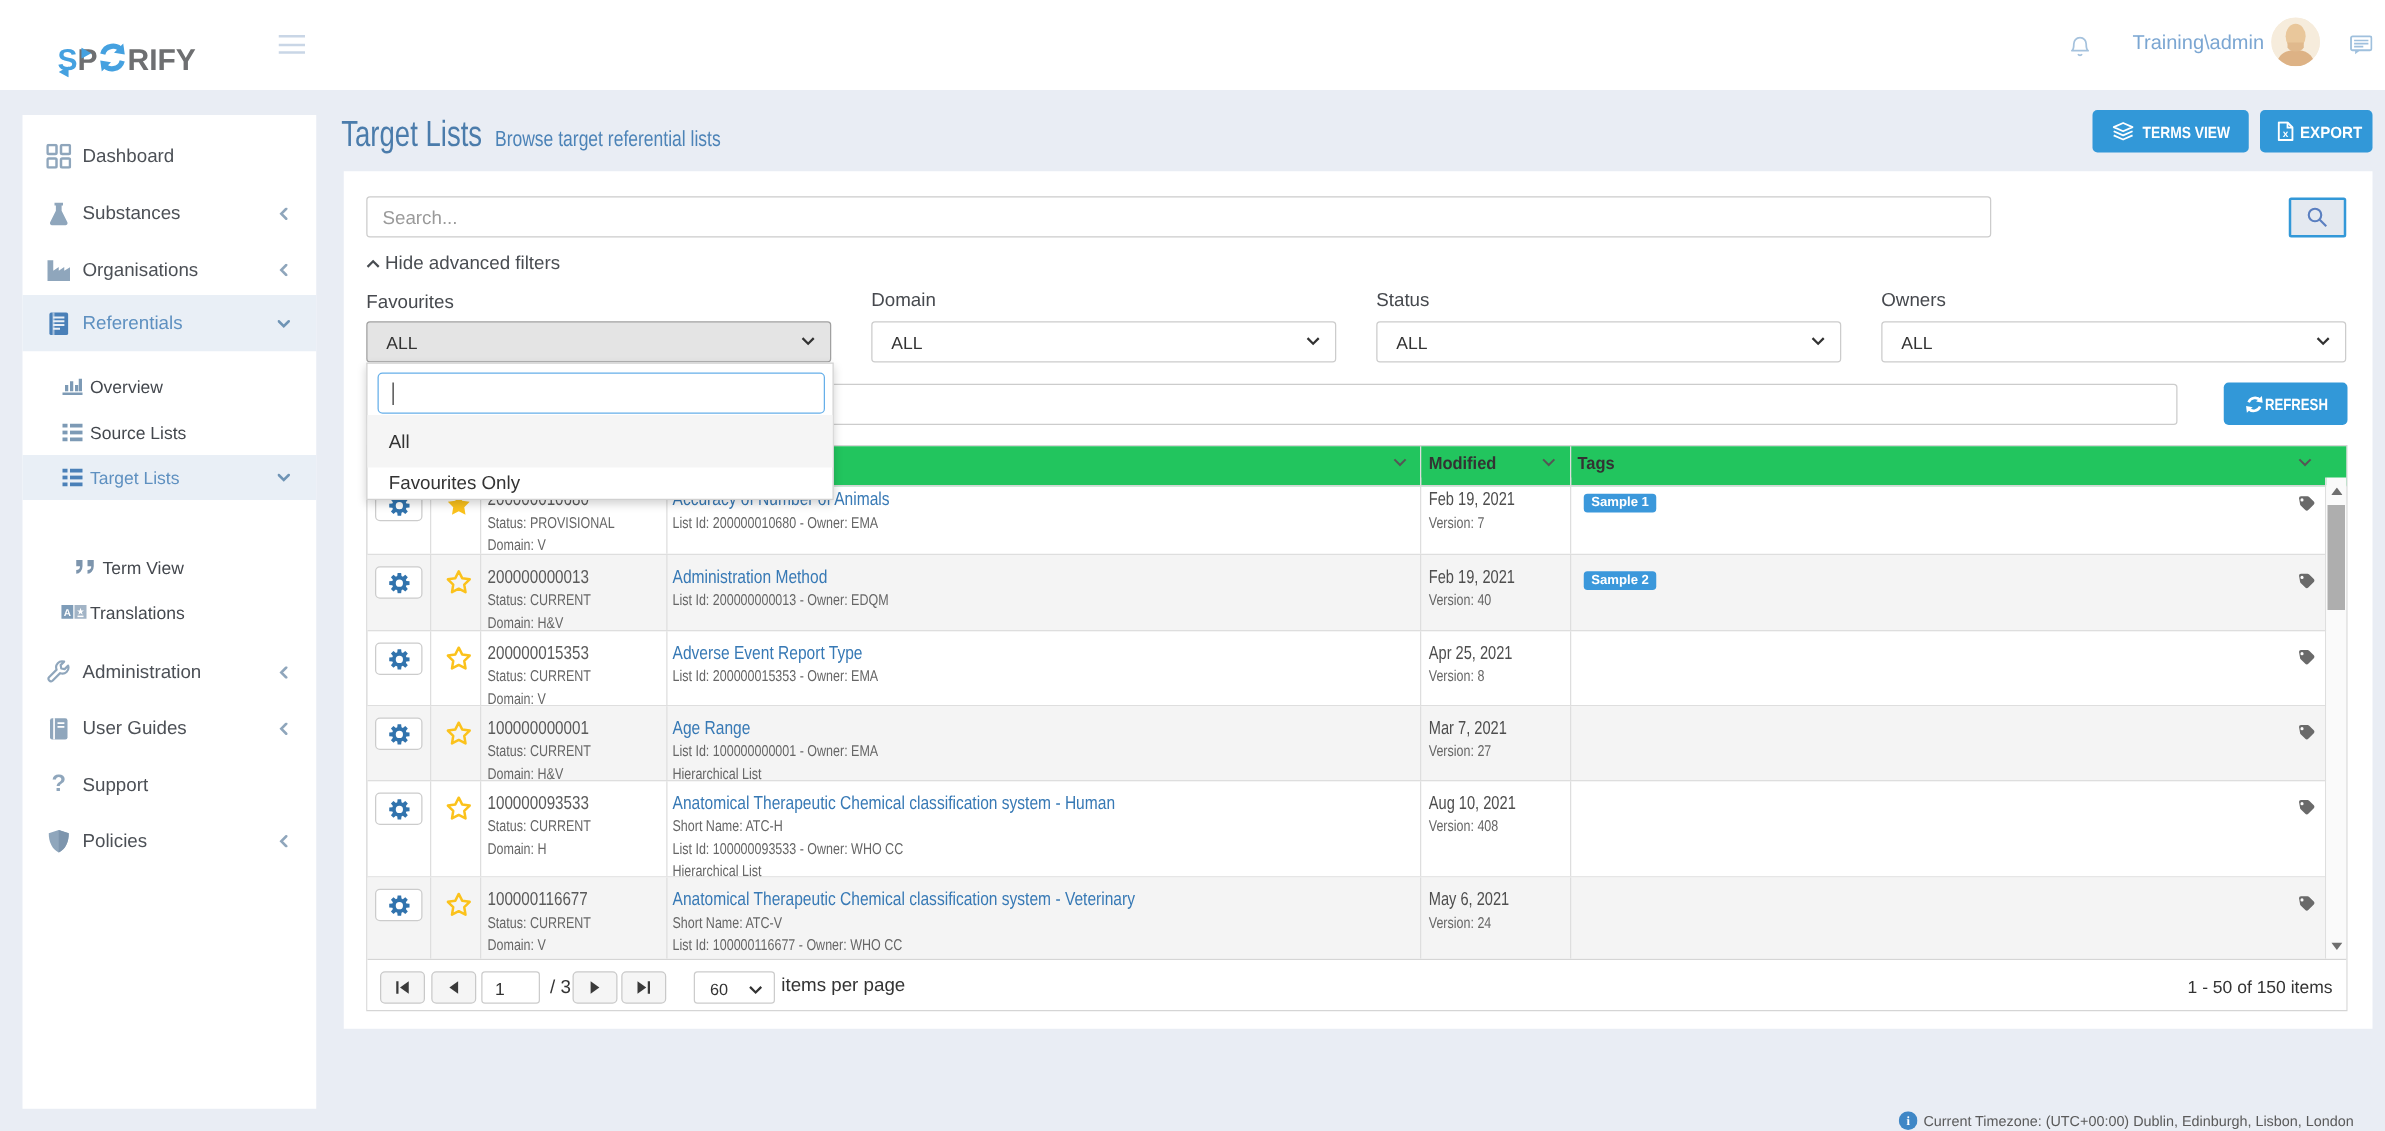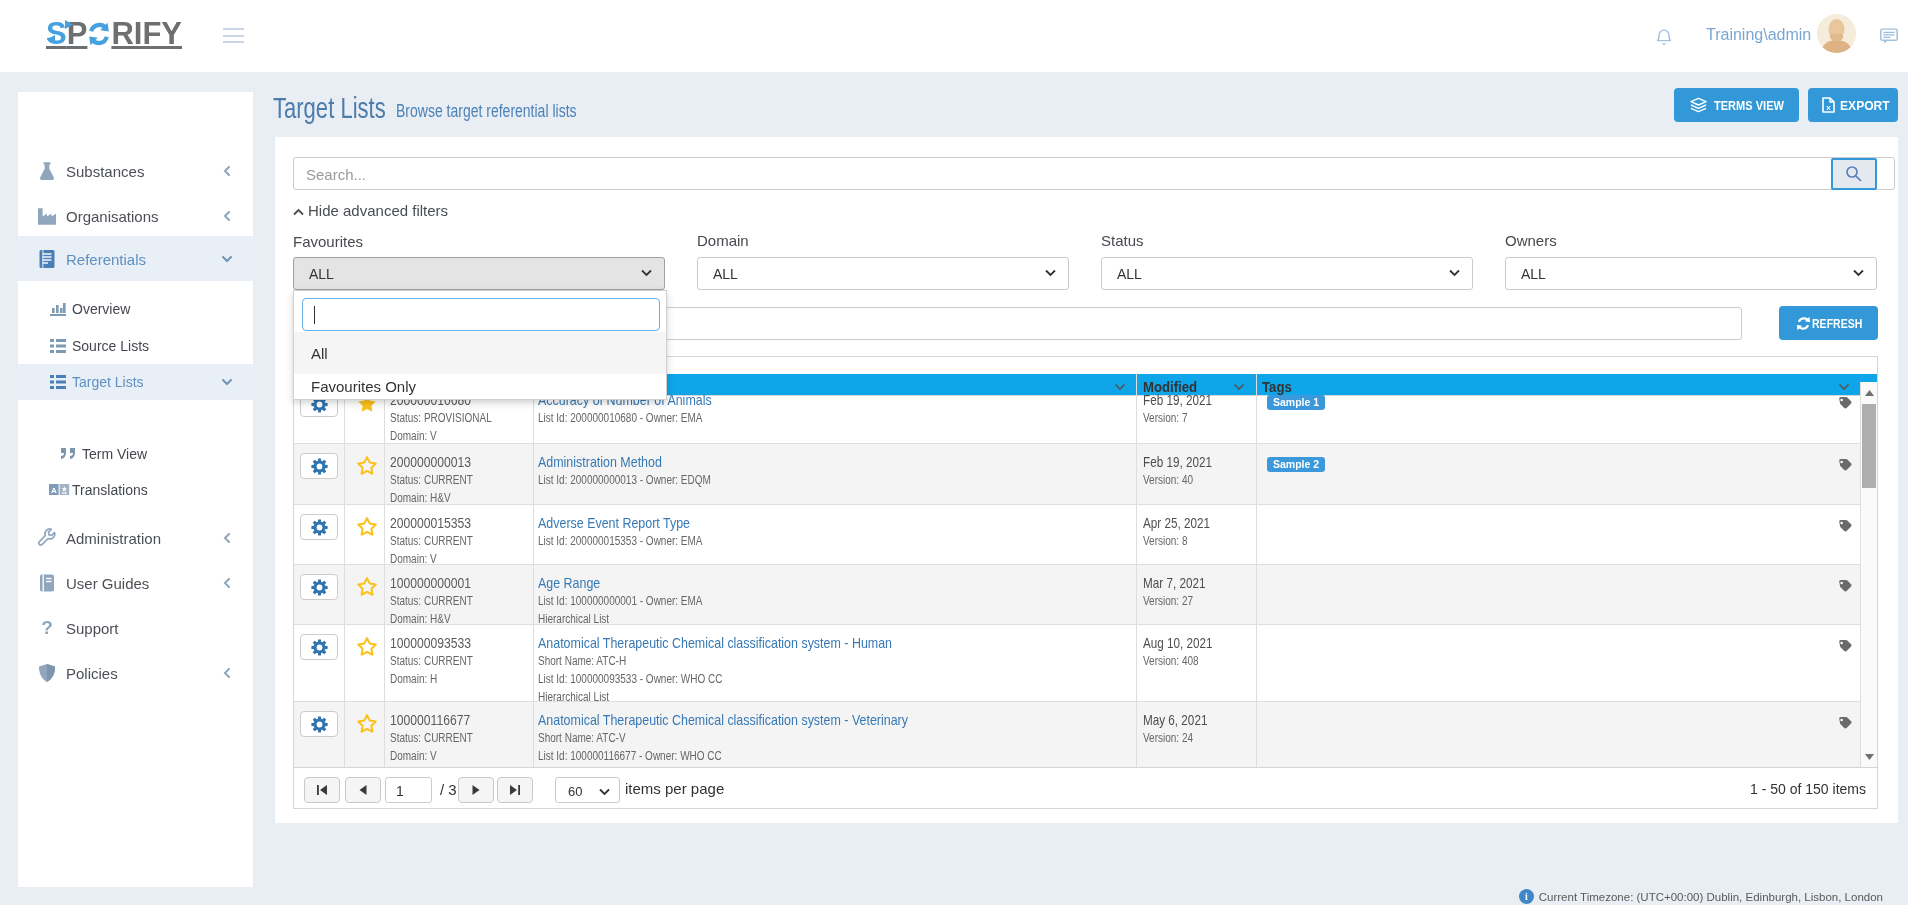--- a/index.html
+++ b/index.html
@@ -3,21 +3,21 @@
 <meta charset="utf-8">
 <title>SPORIFY - Target Lists</title>
 <style>
 * { margin:0; padding:0; box-sizing:border-box; }
 html,body { width:1908px; height:905px; overflow:hidden; }
 body { background:#e9edf4; font-family:"Liberation Sans",sans-serif; position:relative; }
 .abs { position:absolute; }
 
 
 #topbar { position:absolute; left:0; top:0; width:1908px; height:72px; background:#fff; }
-#logo { position:absolute; left:46px; top:16px; font-weight:bold; font-size:31px; letter-spacing:0px; color:#6e6f71; white-space:nowrap;text-decoration:underline; }
+#logo { position:absolute; left:46px; top:34px; font-weight:bold; font-size:24px; letter-spacing:0px; color:#6e6f71; white-space:nowrap; }
 #logo .blue { color:#45a1e0; }
 #burger { position:absolute; left:223px; top:28px; width:21px; height:16px; }
 #burger div { height:2px; background:#c9d6e6; margin-bottom:4.5px; }
 
 #user-name { position:absolute; left:1706px; top:26px; font-size:16px; color:#7ba6d2; }
 #avatar { position:absolute; left:1817px; top:14px; width:39px; height:39px; border-radius:50%; background:#f6ecdc; overflow:hidden; }
 
 
 #sidebar { position:absolute; left:18px; top:92px; width:235px; height:795px; background:#fff; }
 .nav-item { position:absolute; left:0; width:235px; height:45px; }
@@ -43,21 +43,21 @@
 #card { position:absolute; left:275px; top:137px; width:1623px; height:686px; background:#fff; }
 
 .input { position:absolute; background:#fff; border:1px solid #ccc; border-radius:3px; }
 .sel { position:absolute; height:33px; background:#fff; border:1px solid #ccc; border-radius:3px; font-size:14px; color:#333; }
 .sel .v { position:absolute; left:15px; top:8px; }
 .sel .c { position:absolute; right:12px; top:11px; }
 .flabel { position:absolute; font-size:15px; color:#46494e; }
 
 
 #grid { position:absolute; left:18px; top:219px; width:1585px; height:453px; border:1px solid #d5d5d5; }
-#ghead { position:absolute; left:0; top:17px; width:1583px; height:22px; background:#0ea5e9; border-bottom:1px solid #d5d5d5; }
+#ghead { position:absolute; left:0; top:0; width:1583px; height:32px; background:#22c55e; border-bottom:1px solid #d5d5d5; }
 .hcell { position:absolute; top:0; height:26px; font-size:14px; font-weight:bold; color:#333; transform:scaleX(0.94); transform-origin:0 50%; }
 .row { position:absolute; left:0; width:1567px; border-bottom:1px solid #dedede; }
 .row.alt { background:#f4f4f4; }
 .cell-border { position:absolute; top:0; bottom:0; width:1px; background:#dedede; }
 .gear-btn { position:absolute; left:6px; top:9px; width:38px; height:26px; background:#fff; border:1px solid #ccc; border-radius:4px; }
 .star { position:absolute; left:63px; top:12px; }
 .c-id { position:absolute; left:96px; font-size:15px; color:#5a5a5a; transform:scaleX(0.81); transform-origin:0 50%; white-space:nowrap; }
 .c-sub { position:absolute; left:96px; font-size:12.5px; color:#666; transform:scaleX(0.8); transform-origin:0 50%; white-space:nowrap; }
 .c-name { position:absolute; left:244px; font-size:15px; color:#3779b5; transform:scaleX(0.83); transform-origin:0 50%; white-space:nowrap; }
 .c-sec { position:absolute; left:244px; font-size:12.5px; color:#666; transform:scaleX(0.8); transform-origin:0 50%; white-space:nowrap; }
@@ -117,20 +117,31 @@
       <path d="M5 18.5 L5 14.5 L10 14.5 Z" fill="#9fc0dd"></path>
       <g stroke="#9fc0dd" stroke-width="1.6">
         <line x1="4" y1="5" x2="18" y2="5"></line>
         <line x1="4" y1="8" x2="18" y2="8"></line>
         <line x1="4" y1="11" x2="13" y2="11"></line>
       </g>
     </svg>
 </div>
 <div id="sidebar">
 
+  <div class="nav-item" style="top:10px;">
+    <svg class="ico" viewBox="0 0 20 20">
+        <g fill="none" stroke="#8fa6bc" stroke-width="2">
+          <rect x="1" y="1" width="7.2" height="7.2" rx="1"></rect>
+          <rect x="11.8" y="1" width="7.2" height="7.2" rx="1"></rect>
+          <rect x="1" y="11.8" width="7.2" height="7.2" rx="1"></rect>
+          <rect x="11.8" y="11.8" width="7.2" height="7.2" rx="1"></rect>
+        </g>
+      </svg>
+    <div class="txt">Dashboard</div>
+  </div>
 
   <div class="nav-item" style="top:56px;">
     <svg class="ico" viewBox="0 0 20 20">
         <path d="M6.6 1.2 h6.8 v2.2 h-1.1 v4.1 l4.6 9.2 a1.7 1.7 0 0 1 -1.5 2.4 h-10.8 a1.7 1.7 0 0 1 -1.5 -2.4 l4.6 -9.2 v-4.1 h-1.1 z" fill="#8fa6bc"></path>
       </svg>
     <div class="txt">Substances</div>
     <svg class="chev" viewBox="0 0 10 10">
         <path d="M7 1 L3 5 L7 9" fill="none" stroke="#8fa6bc" stroke-width="2" stroke-linecap="round"></path>
       </svg>
   </div>
@@ -277,21 +288,21 @@
     <svg width="13" height="16" viewBox="0 0 13 16" style="position:absolute; left:14px; top:9px;">
       <path d="M1 1 L8 1 L12 5 L12 15 L1 15 Z" fill="none" stroke="#fff" stroke-width="1.6" stroke-linejoin="round"></path>
       <path d="M8 1 L8 5 L12 5" fill="none" stroke="#fff" stroke-width="1.4"></path>
       <text x="6.5" y="12.5" font-size="8" font-weight="bold" fill="#fff" text-anchor="middle" font-family="Liberation Sans">x</text>
     </svg>
     <span style="position:absolute; left:32px; top:10px; transform:scaleX(0.93); transform-origin:0 0; white-space:nowrap;">EXPORT</span>
   </div>
 
 <div id="card">
 
-  <div class="input" style="left:18px; top:20px; width:1602px; height:33px;">
+  <div class="input" style="left:18px; top:20px; width:1300px; height:33px;">
       <span style="position:absolute; left:12px; top:8px; font-size:15px; color:#9a9a9a;">Search...</span>
     </div>
   <div class="abs" style="left:1556px; top:21px; width:46px; height:32px; background:#e4e9f0; border:2px solid #3298d8; border-radius:2px;">
     <svg width="18" height="18" viewBox="0 0 18 18" style="position:absolute; left:12px; top:5px;">
         <circle cx="7" cy="7" r="5" fill="none" stroke="#5a7fc0" stroke-width="1.7"></circle>
         <line x1="10.8" y1="10.8" x2="16" y2="16" stroke="#5a7fc0" stroke-width="1.7"></line>
       </svg>
   </div>
 
   <div class="abs" style="left:18px; top:65px; font-size:15px; color:#494d52;"><svg width="11" height="8" viewBox="0 0 11 8" style="margin-right:4px;">

